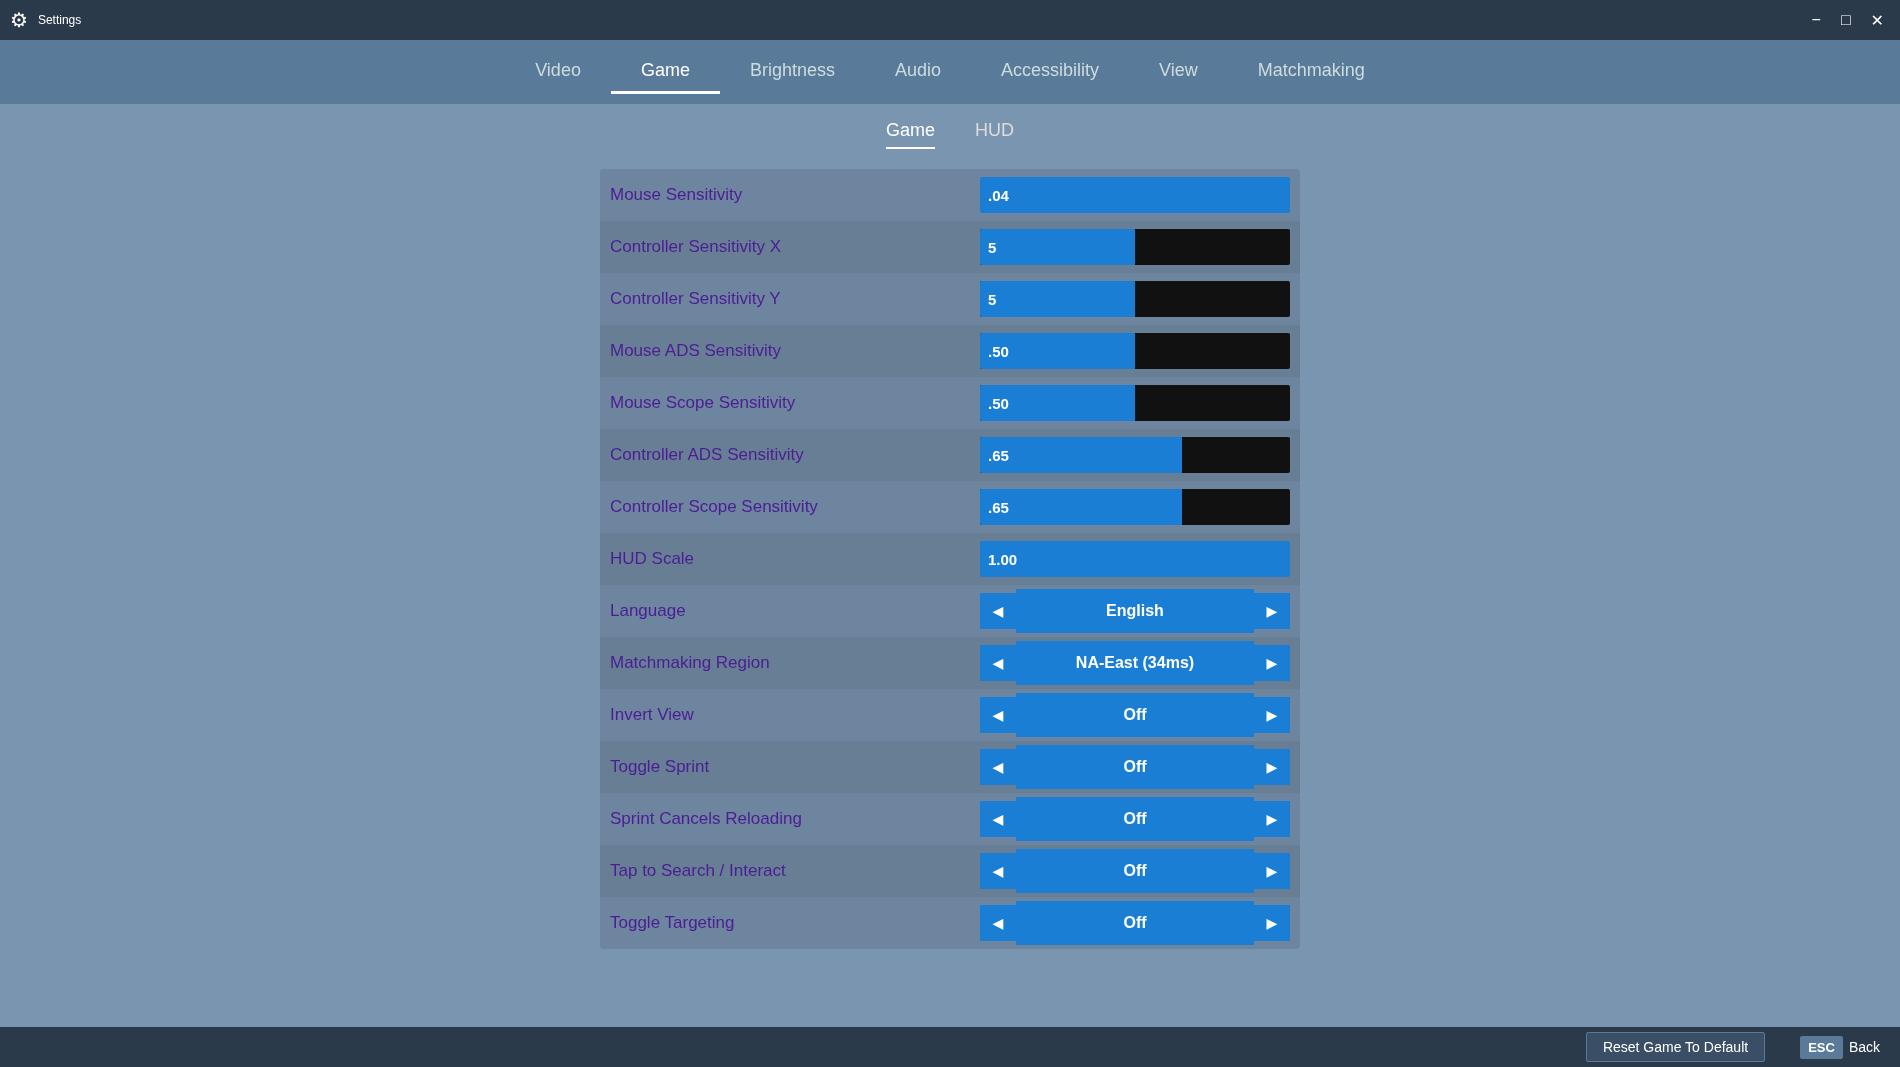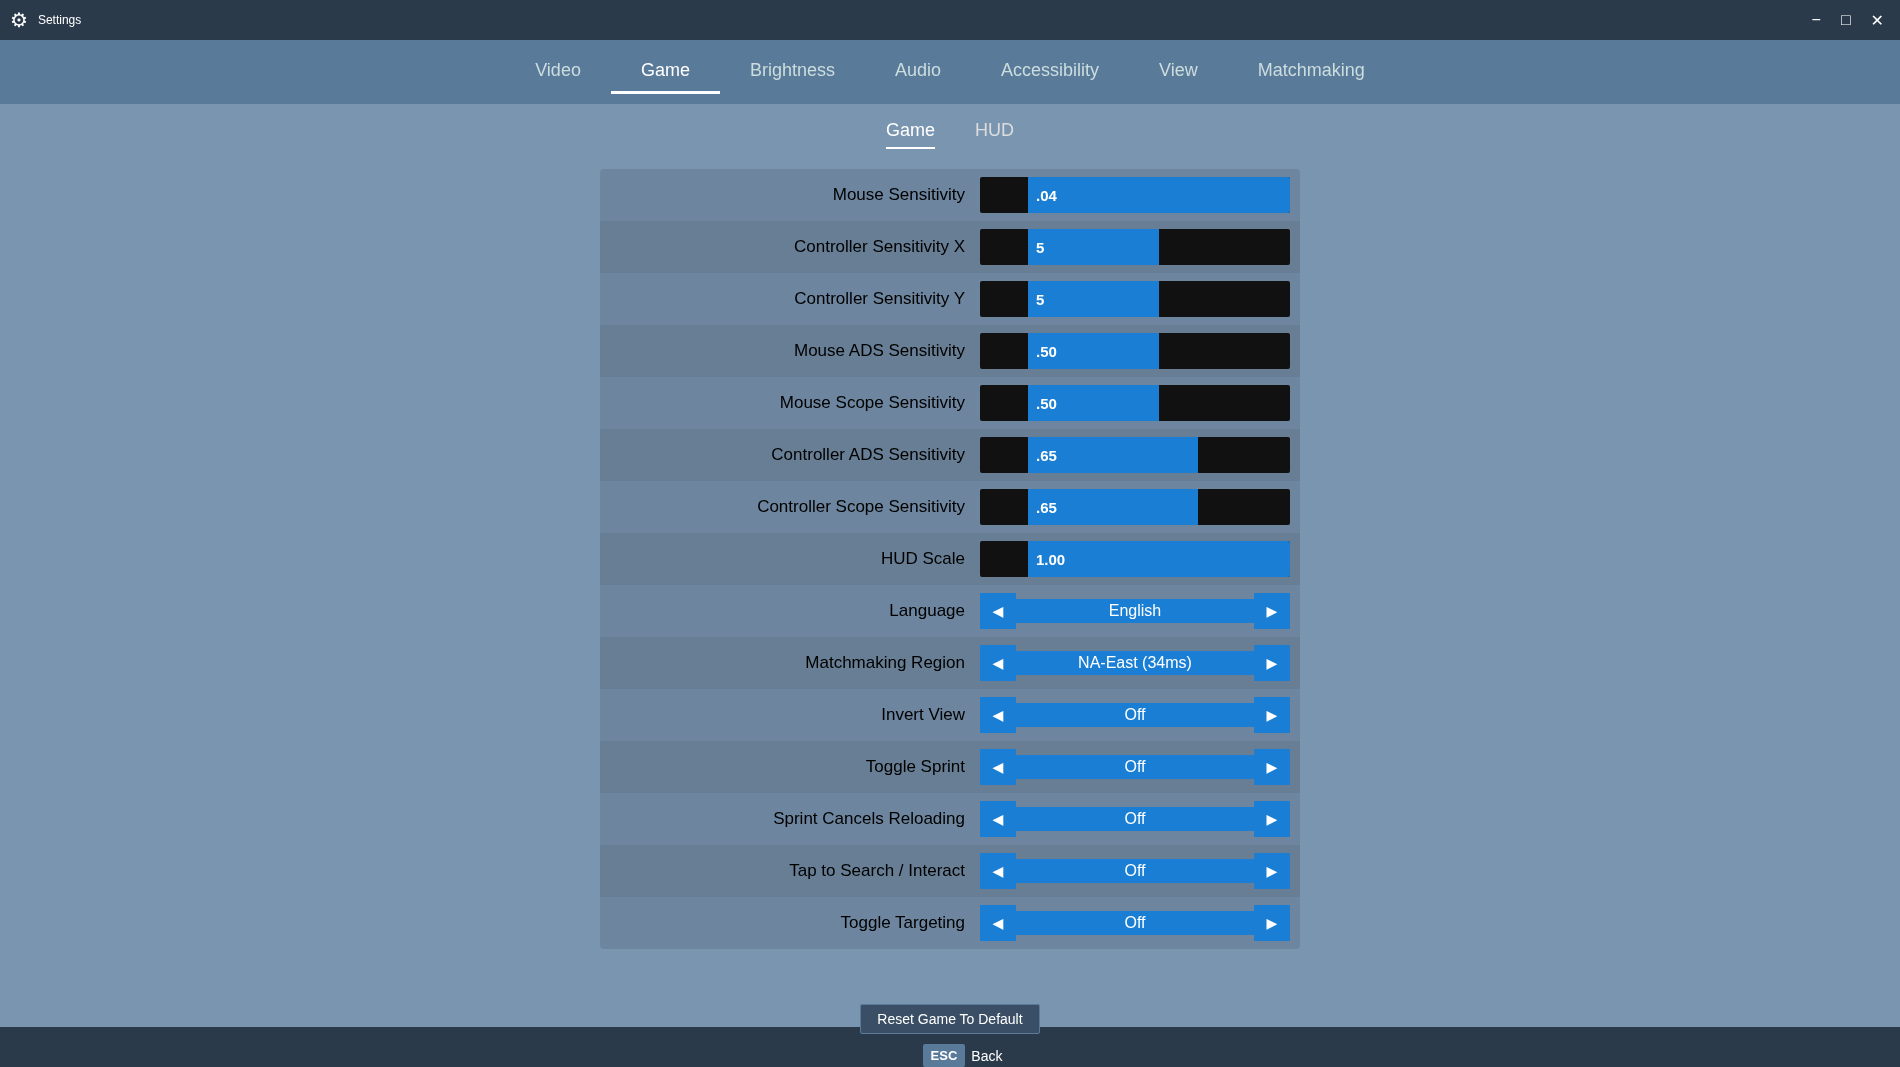--- a/index.html
+++ b/index.html
@@ -115,39 +115,38 @@
     
     .setting-row {
       display: flex;
       align-items: center;
       padding: 6px 10px;
       min-height: 52px;
     }
     .setting-row:nth-child(even) { background: rgba(0,0,0,0.05); }
     .setting-label {
       flex: 0 0 370px;
-      text-align: right;
+      text-align: left;
       font-size: 17px;
-      color: #000000;
+      color: #4c1d95;
       padding-right: 15px;
     }
     .setting-control {
       flex: 1;
     }
 
     
     .slider-container {
       display: flex;
       align-items: center;
       height: 36px;
       background: #111;
       border-radius: 2px;
       overflow: hidden;
       position: relative;
-      padding-left: 48px;
     }
     .slider-fill {
       height: 100%;
       background: #1a7fd4;
       display: flex;
       align-items: center;
       padding-left: 8px;
       font-size: 15px;
       color: #fff;
       font-weight: bold;
@@ -178,42 +177,41 @@
       color: #fff;
       font-size: 14px;
       cursor: pointer;
       display: flex;
       align-items: center;
       justify-content: center;
       flex-shrink: 0;
     }
     .selector-value {
       flex: 1;
-      height: 24px;
+      height: 44px;
       background: #1a7fd4;
       display: flex;
       align-items: center;
       justify-content: center;
       font-size: 16px;
-      font-weight: normal;
+      font-weight: bold;
       color: #fff;
     }
 
     
     .bottom-bar {
       position: absolute;
       bottom: 0; left: 0; right: 0;
       height: 40px;
       background: #2b3a4a;
       display: flex;
       align-items: center;
       justify-content: flex-end;
       padding: 0 20px;
       gap: 10px;
-      flex-direction: column;
     }
     .reset-btn {
       background: #3a4f65;
       border: 1px solid #5a7a9a;
       color: #fff;
       padding: 6px 16px;
       font-size: 14px;
       cursor: pointer;
       border-radius: 2px;
     }

